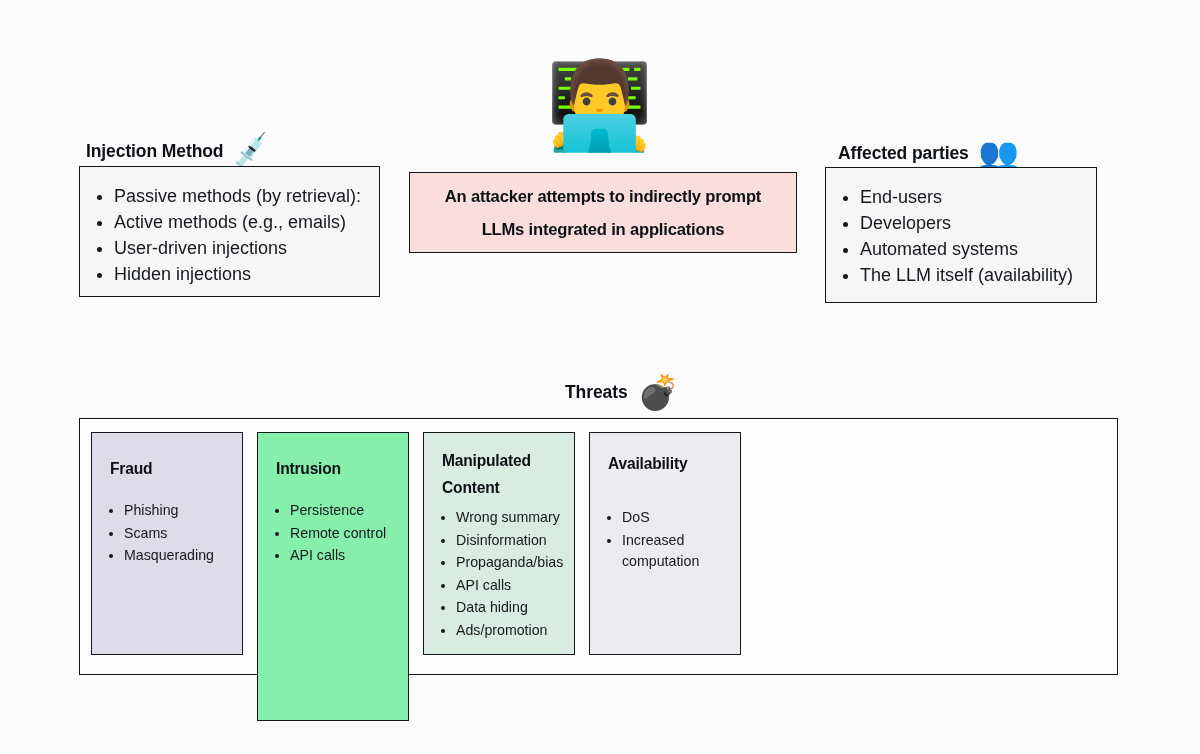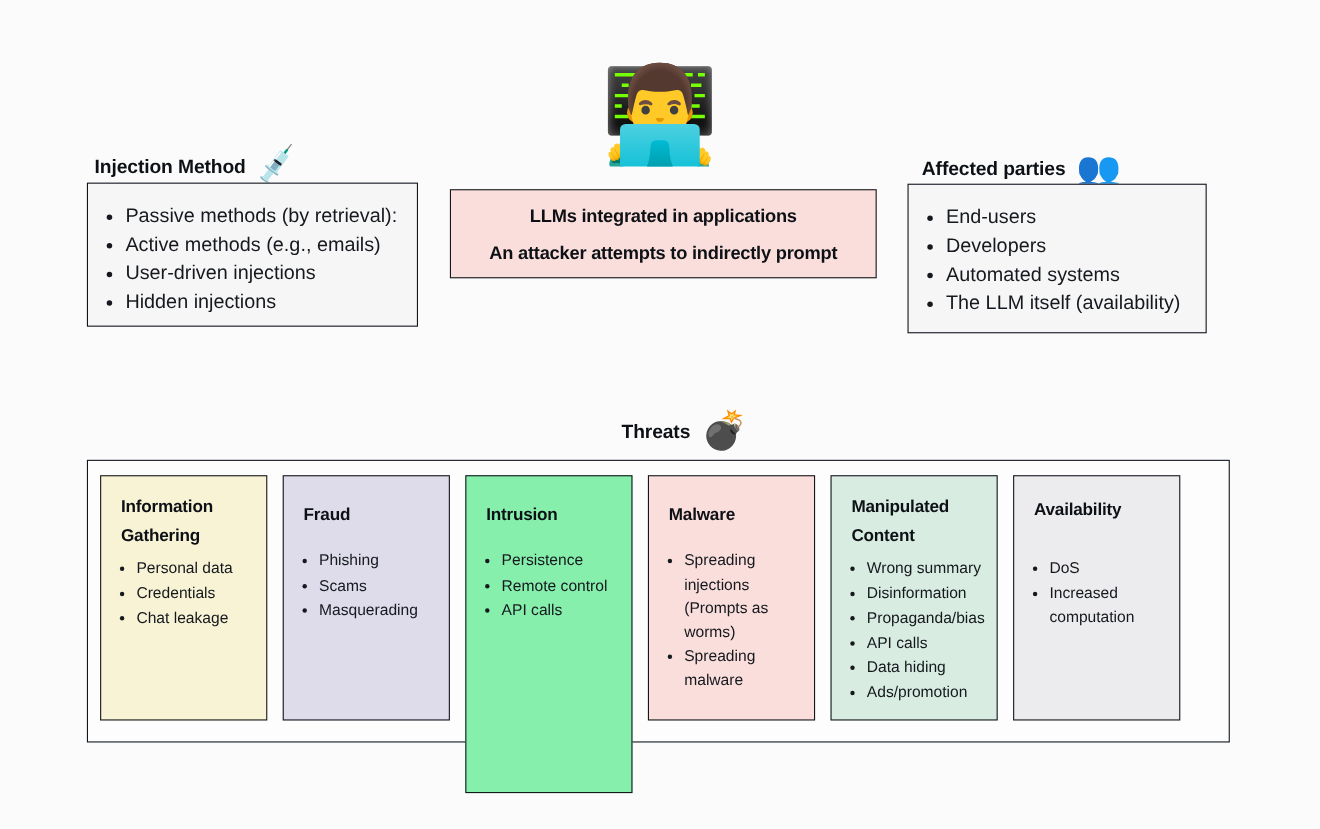--- a/index.html
+++ b/index.html
@@ -119,22 +119,22 @@
       <li>Passive methods (by retrieval):</li>
       <li>Active methods (e.g., emails)</li>
       <li>User-driven injections</li>
       <li>Hidden injections</li>
     </ul>
   </div>
 
   <div id="attacker-emoji" style="left:0;top:62px;width:1200px;">👨‍💻</div>
 
   <div id="attacker-box" style="left:409px;top:172px;width:388px;height:81px;">
+    <div>An attacker attempts to indirectly prompt</div>
     <div>LLMs integrated in applications</div>
-    <div>An attacker attempts to indirectly prompt</div>
   </div>
 
   <div class="section-head" style="left:838px;top:137px;">
     <span>Affected parties</span>
     <span class="emoji" style="font-size:33px;">👥</span>
   </div>
 
   <div class="box" style="left:825px;top:167px;width:272px;height:136px;">
     <ul>
       <li>End-users</li>
@@ -146,54 +146,39 @@
 
   <div class="section-head" style="left:565px;top:375px;">
     <span>Threats</span>
     <span class="emoji" style="font-size:34px;">💣</span>
   </div>
 
   <div id="threats-frame" style="left:79px;top:418px;width:1039px;height:257px;"></div>
 
   <div id="threats-row" style="left:91px;top:432px;">
 
-    <div class="threat-card" style="background:#f8f3d4;height:223px;">
-      <div class="threat-title">Information Gathering</div>
-      <ul>
-        <li>Personal data</li>
-        <li>Credentials</li>
-        <li>Chat leakage</li>
-      </ul>
-    </div>
 
     <div class="threat-card" style="background:#dedbeb;height:223px;padding-top:22px;">
       <div class="threat-title" style="margin-bottom:18px;">Fraud</div>
       <ul>
         <li>Phishing</li>
         <li>Scams</li>
         <li>Masquerading</li>
       </ul>
     </div>
 
     <div class="threat-card" style="background:#86efac;height:289px;padding-top:22px;">
       <div class="threat-title" style="margin-bottom:18px;">Intrusion</div>
       <ul>
         <li>Persistence</li>
         <li>Remote control</li>
         <li>API calls</li>
       </ul>
     </div>
 
-    <div class="threat-card" style="background:#fadedb;height:223px;padding-top:22px;">
-      <div class="threat-title" style="margin-bottom:18px;">Malware</div>
-      <ul>
-        <li>Spreading injections (Prompts as worms)</li>
-        <li>Spreading malware</li>
-      </ul>
-    </div>
 
     <div class="threat-card" style="background:#d8ece2;height:223px;">
       <div class="threat-title">Manipulated Content</div>
       <ul>
         <li>Wrong summary</li>
         <li>Disinformation</li>
         <li>Propaganda/bias</li>
         <li>API calls</li>
         <li>Data hiding</li>
         <li>Ads/promotion</li>

